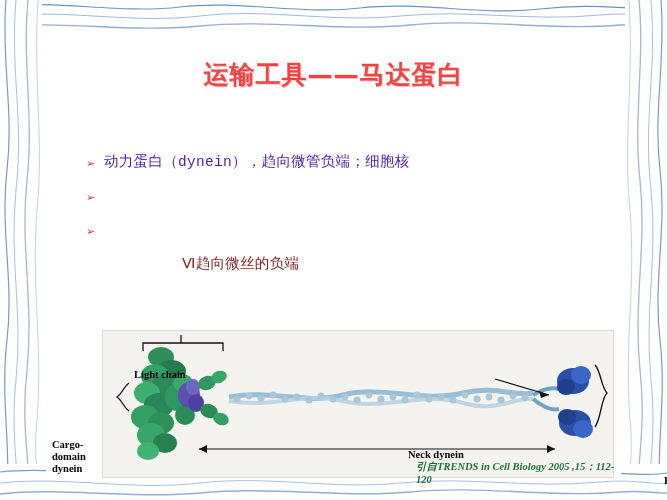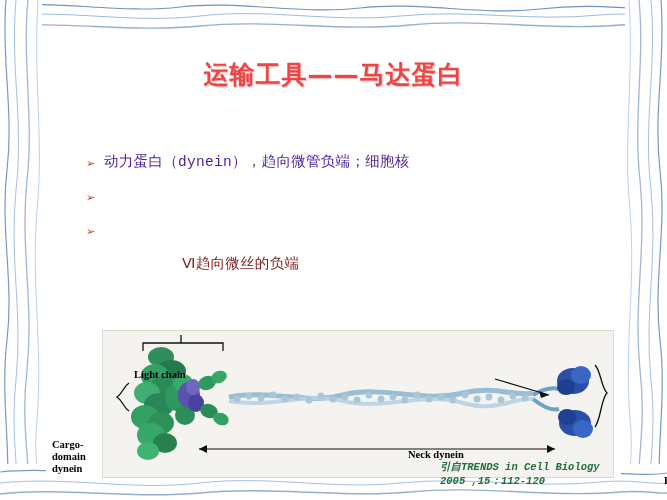--- a/index.html
+++ b/index.html
@@ -139,26 +139,25 @@
   }
   .lbl-lightchain { left: 88px; top: 26px; }
   .lbl-cargo { left: 6px; top: 96px; width: 48px; }
   .lbl-neck { left: 362px; top: 106px; }
   .lbl-stalk { left: 316px; top: 188px; }
   .lbl-heads { left: 618px; top: 132px; }
   .citation {
     position: absolute;
     left: 370px;
     top: 424px;
-    font-family: Liberation Mono, monospace;
+    font-family: Liberation Serif, serif;
     font-style: italic;
     font-weight: bold;
     font-size: 10.5px;
     color: #1f6f3d;
-    margin-left: 24px;
   }
 </style>
 </head>
 <body>
 
 <div id="slide">
 
   <div class="wave-layer">
     <svg class="wave-top" viewBox="0 0 667 38" preserveAspectRatio="none">
       <rect x="0" y="0" width="667" height="38" fill="#ffffff"></rect>

